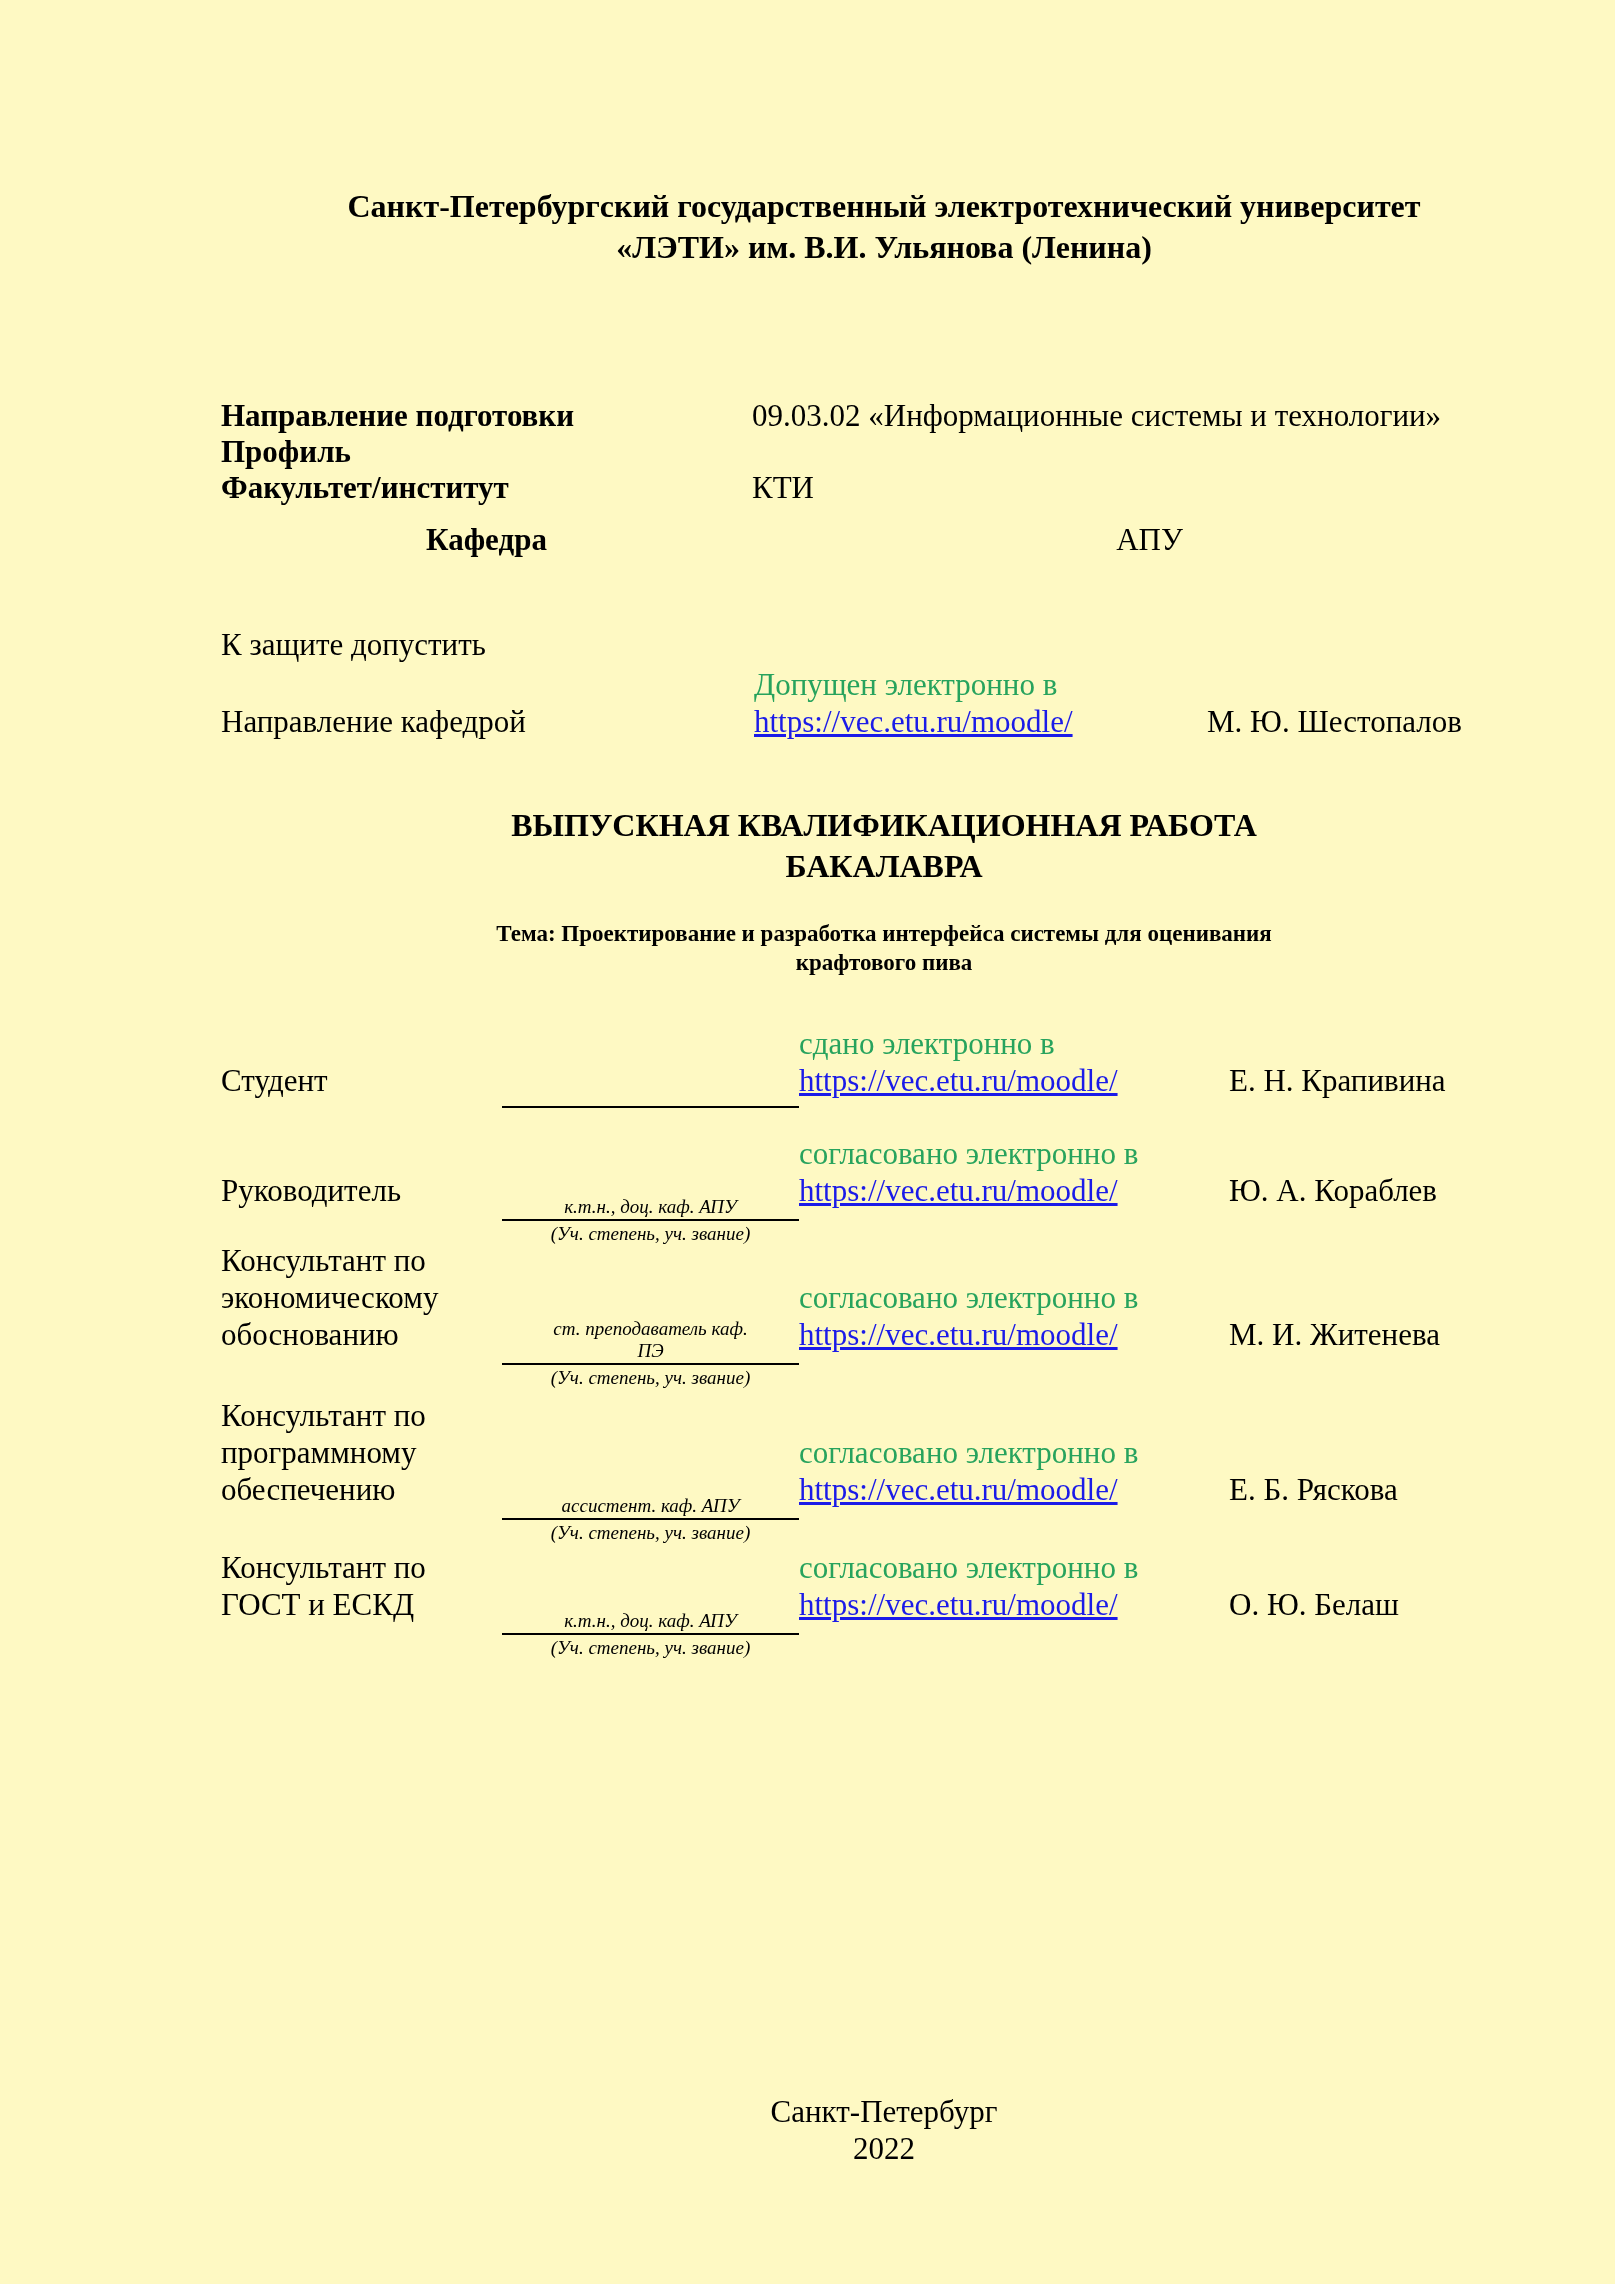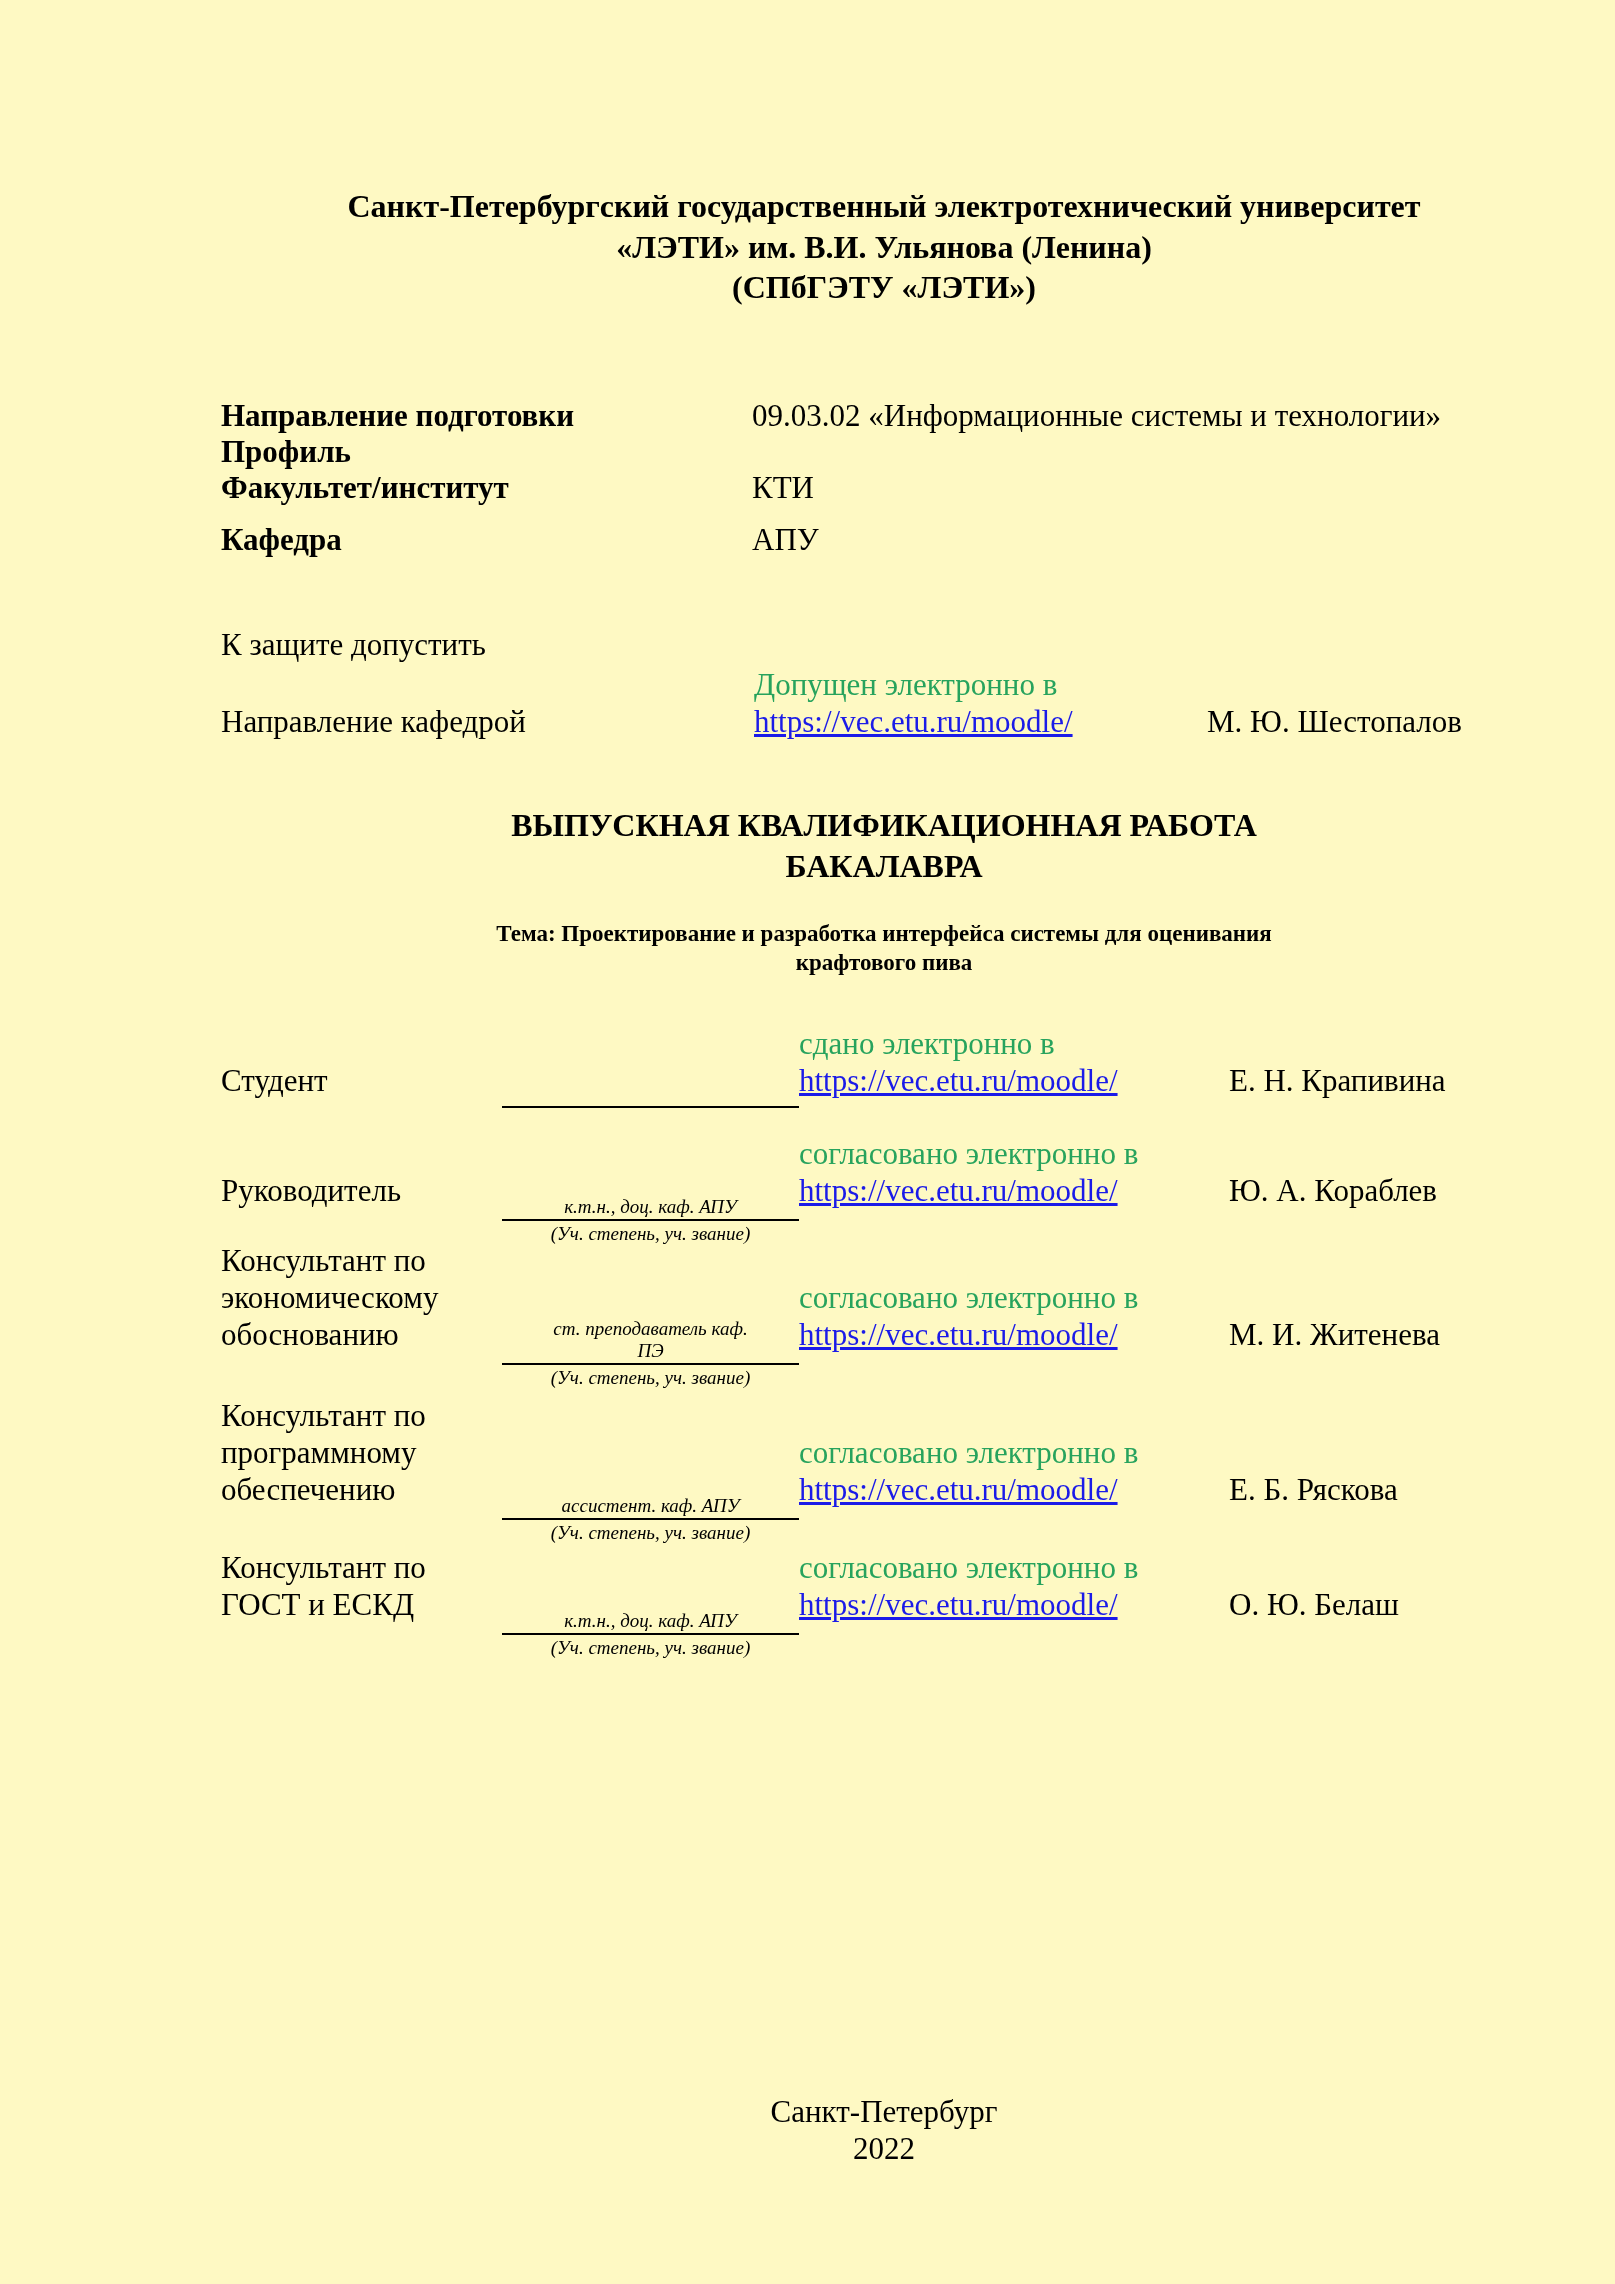--- a/index.html
+++ b/index.html
@@ -17,21 +17,21 @@
     font-size:31px;line-height:1.175;
     overflow:hidden;
   }
   .abs{position:absolute;left:221px;width:1326px;}
   .centered{text-align:center;}
   .prelines{white-space:pre-line;}
 
   .doc-header{top:186px;font-weight:bold;font-size:32px;line-height:1.27;}
   .info-block{top:398px;}
   .info-row{display:grid;grid-template-columns:531px 1fr;line-height:36px;}
-  .info-row.gap-above{margin-top:15.6px;}
+  .info-row.gap-above{margin-top:15.6px;text-align:center;}
   .info-label{font-weight:bold;}
 
   .permit-note{top:627px;}
 
   .zav-row{top:666px;display:grid;grid-template-columns:533px 453px 1fr;align-items:end;line-height:37px;}
 
   .work-title{top:805px;font-weight:bold;font-size:32px;line-height:1.27;}
   .work-topic{top:919px;font-weight:bold;font-size:23px;line-height:1.27;}
 
   .sig-row{display:grid;grid-template-columns:281px 297px 430px 1fr;align-items:end;line-height:37px;}
@@ -54,21 +54,20 @@
   .footer{top:2093px;line-height:37px;}
 </style>
 </head>
 <body>
 
 <div class="page">
 
   <div class="abs centered doc-header">
     <div>Санкт-Петербургский государственный электротехнический университет</div>
     <div>«ЛЭТИ» им. В.И. Ульянова (Ленина)</div>
-    <div>(СПбГЭТУ «ЛЭТИ»)</div>
   </div>
 
   <div class="abs info-block">
     <div class="info-row">
       <div class="info-label">Направление подготовки</div>
       <div class="info-value">09.03.02 «Информационные системы и технологии»</div>
     </div>
     <div class="info-row">
       <div class="info-label">Профиль</div>
     </div>

